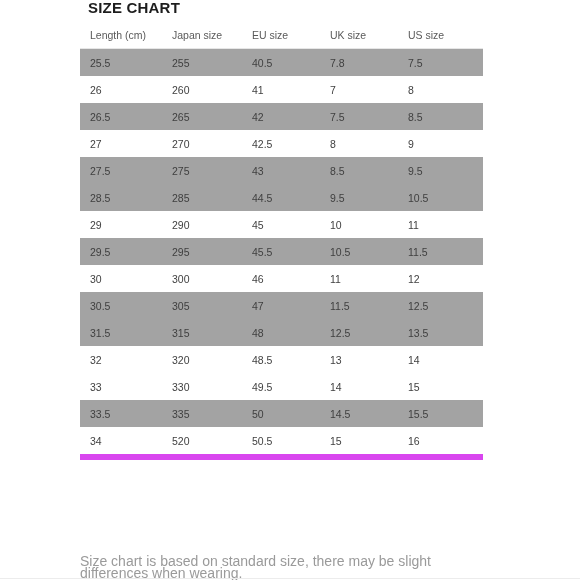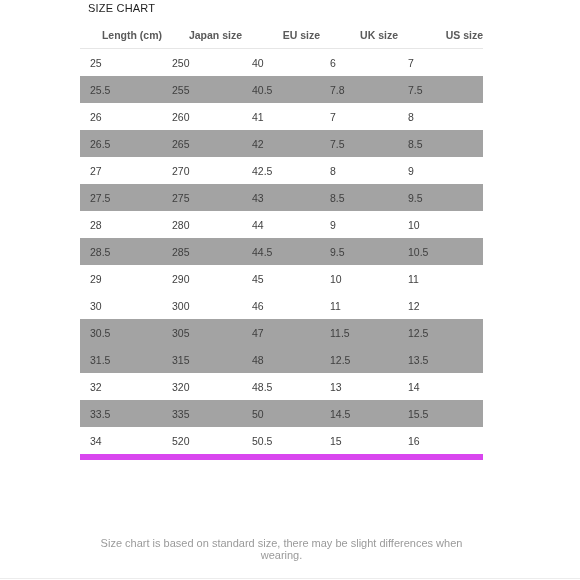--- a/index.html
+++ b/index.html
@@ -22,22 +22,22 @@
     width: 580px;
     height: 580px;
     box-sizing: border-box;
   }
 
   
   .chart-title {
     position: absolute;
     left: 88px;
     top: 1px;
-    font-size: 11px;
-    font-weight: normal;
+    font-size: 15px;
+    font-weight: bold;
     letter-spacing: 0.2px;
     color: #1d1d1d;
     line-height: 14px;
   }
 
   
   .table-wrap {
     position: absolute;
     left: 80px;
     top: 22px;
@@ -51,22 +51,22 @@
     font-size: 10.5px;
   }
 
   table.size-table col.c0 { width: 82px; }
   table.size-table col.c1 { width: 80px; }
   table.size-table col.c2 { width: 78px; }
   table.size-table col.c3 { width: 78px; }
   table.size-table col.c4 { width: 85px; }
 
   table.size-table thead th {
-    text-align: right;
-    font-weight: bold;
+    text-align: left;
+    font-weight: normal;
     color: #5a5a5a;
     font-size: 10.5px;
     padding: 0 0 0 10px;
     height: 26px;
     vertical-align: middle;
     border-bottom: 1px solid #e6e6e6;
     white-space: nowrap;
   }
 
   table.size-table tbody td {
@@ -84,24 +84,24 @@
   }
 
   table.size-table tbody tr.last-row td {
     border-bottom: 6px solid #d946ef;
   }
 
   
   .footer-note {
     position: absolute;
     left: 80px;
-    top: 537px;
+    top: 555px;
     width: 403px;
-    text-align: center;
-    font-size: 11px;
+    text-align: left;
+    font-size: 14px;
     color: #9a9a9a;
     line-height: 12px;
   }
 
   .bottom-rule {
     position: absolute;
     left: 0;
     top: 578px;
     width: 580px;
     height: 1px;
@@ -127,27 +127,20 @@
       <thead>
         <tr>
           <th>Length (cm)</th>
           <th>Japan size</th>
           <th>EU size</th>
           <th>UK size</th>
           <th>US size</th>
         </tr>
       </thead>
       <tbody id="table-body">
-          <tr>
-            <td>25</td>
-            <td>250</td>
-            <td>40</td>
-            <td>6</td>
-            <td>7</td>
-          </tr>
           <tr class="alt">
             <td>25.5</td>
             <td>255</td>
             <td>40.5</td>
             <td>7.8</td>
             <td>7.5</td>
           </tr>
           <tr>
             <td>26</td>
             <td>260</td>
@@ -169,41 +162,41 @@
             <td>8</td>
             <td>9</td>
           </tr>
           <tr class="alt">
             <td>27.5</td>
             <td>275</td>
             <td>43</td>
             <td>8.5</td>
             <td>9.5</td>
           </tr>
-          <tr>
-            <td>28</td>
-            <td>280</td>
-            <td>44</td>
-            <td>9</td>
-            <td>10</td>
-          </tr>
           <tr class="alt">
             <td>28.5</td>
             <td>285</td>
             <td>44.5</td>
             <td>9.5</td>
             <td>10.5</td>
           </tr>
           <tr>
             <td>29</td>
             <td>290</td>
             <td>45</td>
             <td>10</td>
             <td>11</td>
           </tr>
+          <tr class="alt">
+            <td>29.5</td>
+            <td>295</td>
+            <td>45.5</td>
+            <td>10.5</td>
+            <td>11.5</td>
+          </tr>
           <tr>
             <td>30</td>
             <td>300</td>
             <td>46</td>
             <td>11</td>
             <td>12</td>
           </tr>
           <tr class="alt">
             <td>30.5</td>
             <td>305</td>
@@ -217,20 +210,27 @@
             <td>48</td>
             <td>12.5</td>
             <td>13.5</td>
           </tr>
           <tr>
             <td>32</td>
             <td>320</td>
             <td>48.5</td>
             <td>13</td>
             <td>14</td>
+          </tr>
+          <tr>
+            <td>33</td>
+            <td>330</td>
+            <td>49.5</td>
+            <td>14</td>
+            <td>15</td>
           </tr>
           <tr class="alt">
             <td>33.5</td>
             <td>335</td>
             <td>50</td>
             <td>14.5</td>
             <td>15.5</td>
           </tr>
           <tr class="last-row">
             <td>34</td>

